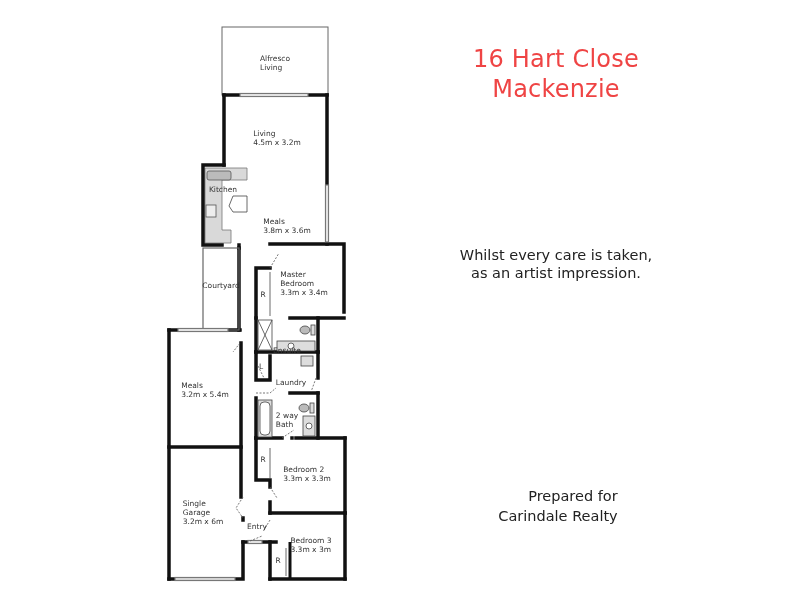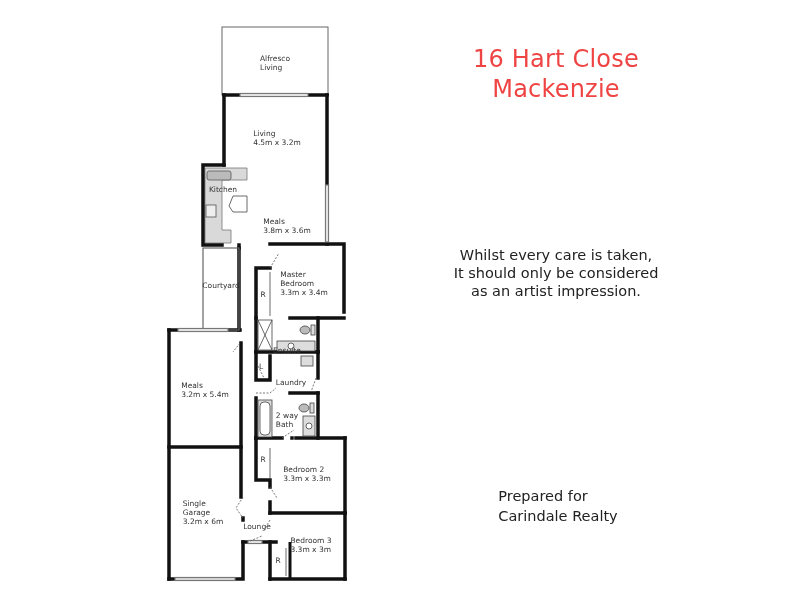--- a/index.html
+++ b/index.html
@@ -3,21 +3,21 @@
 <meta charset="utf-8">
 <style>
   html, body { margin:0; padding:0; background:#ffffff; }
   body { width:800px; height:600px; position:relative; overflow:hidden;
          font-family:"DejaVu Sans", "Liberation Sans", sans-serif; color:#222; }
   #plan { position:absolute; left:0; top:0; width:800px; height:600px; }
   .lbl { position:absolute; font-size:7.5px; line-height:9px; color:#333; white-space:nowrap; transform:translateX(-50%); }
   .title { position:absolute; left:556px; top:44px; transform:translateX(-50%); font-size:24px; line-height:30px; text-align:center; color:#ef4444; font-weight:normal; white-space:nowrap; letter-spacing:0.2px; }
   .disclaimer { position:absolute; left:556px; top:232px; transform:translateX(-50%); font-size:14.5px; line-height:18px; text-align:center; color:#222; white-space:nowrap; }
   .disclaimer .gap { height:14px; }
-  .prepared { position:absolute; left:558px; top:486px; transform:translateX(-50%); font-size:14.5px; line-height:20px; text-align:left; color:#222; white-space:nowrap; }
+  .prepared { position:absolute; left:558px; top:486px; transform:translateX(-50%); font-size:14.5px; line-height:20px; text-align:right; color:#222; white-space:nowrap; }
 </style>
 </head>
 <body>
 
 <svg id="plan" viewBox="0 0 800 600" xmlns="http://www.w3.org/2000/svg">
 
   <rect x="222" y="27" width="106" height="68" fill="none" stroke="#666" stroke-width="1"></rect>
 
   <path d="M205 168 H247 V178 L247 180 H222 V230 H231 V243 H205 Z" fill="#d9d9d9" stroke="#777" stroke-width="0.8"></path>
   <rect x="207" y="171" width="24" height="9" rx="2" fill="#bbb" stroke="#555" stroke-width="0.8"></rect>
@@ -168,38 +168,37 @@
 </div>
 <div class="lbl" style="left:263px;top:455px;">
   <div>R</div>
 </div>
 <div class="lbl" style="left:203px;top:499px;">
   <div>Single</div>
   <div>Garage</div>
   <div>3.2m x 6m</div>
 </div>
 <div class="lbl" style="left:257px;top:522px;">
-  <div>Lounge</div>
+  <div>Entry</div>
 </div>
 <div class="lbl" style="left:311px;top:536px;">
   <div>Bedroom 3</div>
   <div>3.3m x 3m</div>
 </div>
 <div class="lbl" style="left:278px;top:556px;">
   <div>R</div>
 </div>
 
 <div class="title">
   <div>16 Hart Close</div>
   <div>Mackenzie</div>
 </div>
 
 <div class="disclaimer">
   <div class="gap"></div>
   <div>Whilst every care is taken,</div>
-  <div>It should only be considered</div>
   <div>as an artist impression.</div>
 </div>
 
 <div class="prepared">
   <div>Prepared for</div>
   <div>Carindale Realty</div>
 </div>
 
 </body></html>

